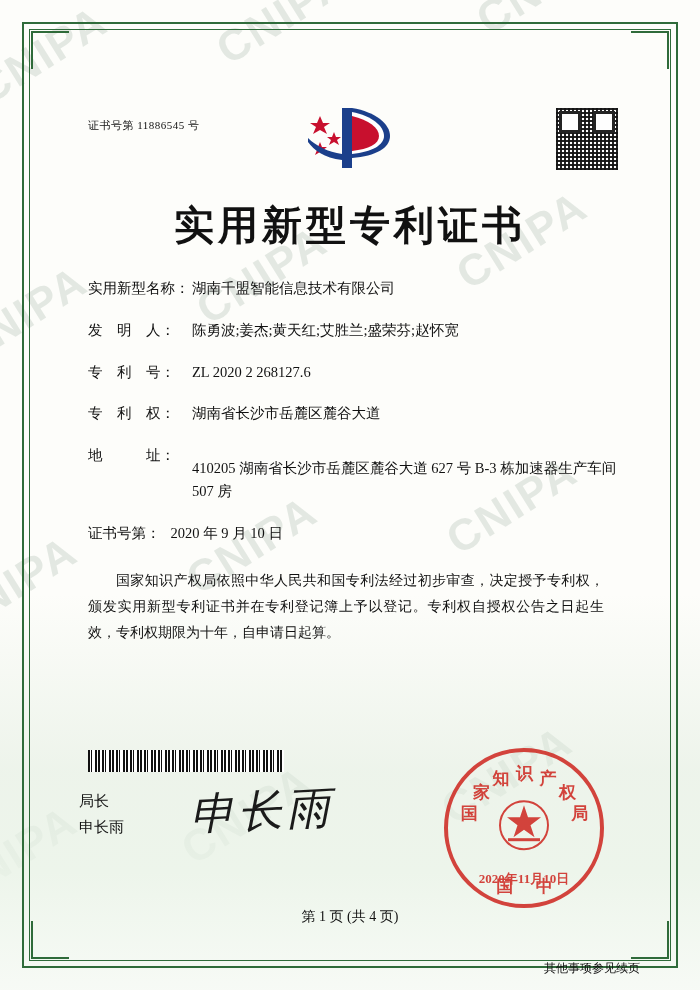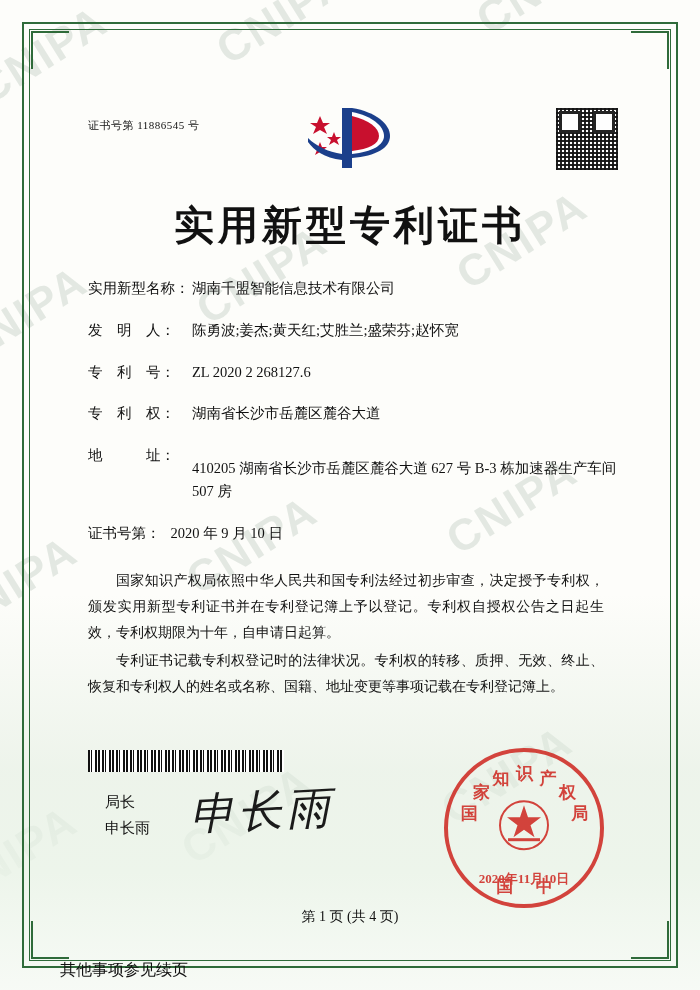--- a/index.html
+++ b/index.html
@@ -195,25 +195,26 @@
     top: 690px;
     width: 196px;
     height: 22px;
     background-image: repeating-linear-gradient(90deg,
       #111 0 2px, #fff 2px 3px, #111 3px 4px, #fff 4px 7px,
       #111 7px 9px, #fff 9px 10px, #111 10px 12px, #fff 12px 14px);
   }
 
   .sig-block {
     position: absolute;
-    left: 45px;
+    left: 19px;
     top: 730px;
     font-size: 15px;
     line-height: 1.7;
     color: #111;
+    font-family: Liberation Mono, monospace;
   }
   .handsign {
     position: absolute;
     left: 130px;
     top: 722px;
     font-size: 44px;
     font-family: "Liberation Serif", serif;
     color: #1a1a1a;
     font-style: italic;
     letter-spacing: 4px;
@@ -263,22 +264,22 @@
     left: 0; right: 0;
     top: 848px;
     text-align: center;
     font-size: 14px;
     color: #111;
   }
   .footnote {
     position: absolute;
     left: 0; right: 0;
     top: 900px;
-    text-align: left;
-    font-size: 16px;
+    text-align: right;
+    font-size: 12px;
     color: #111;
   }
 </style>
 </head>
 <body>
 
 <div class="page">
 
   <div class="watermark wm1">CNIPA</div>
   <div class="watermark wm2">CNIPA</div>
@@ -355,21 +356,20 @@
         <div class="seg1">
           <span class="lbl2">证书号第：</span>
           <span class="val2">2020 年 9 月 10 日</span>
         </div>
       </div>
 
     </div>
 
     <div class="paras">
       <p class="para">国家知识产权局依照中华人民共和国专利法经过初步审查，决定授予专利权，颁发实用新型专利证书并在专利登记簿上予以登记。专利权自授权公告之日起生效，专利权期限为十年，自申请日起算。</p>
-      <p class="para">专利证书记载专利权登记时的法律状况。专利权的转移、质押、无效、终止、恢复和专利权人的姓名或名称、国籍、地址变更等事项记载在专利登记簿上。</p>
     </div>
 
     <div class="barcode"></div>
 
     <div class="sig-block">
       <div>局长</div>
       <div>申长雨</div>
     </div>
 
     <div class="handsign">申长雨</div>

